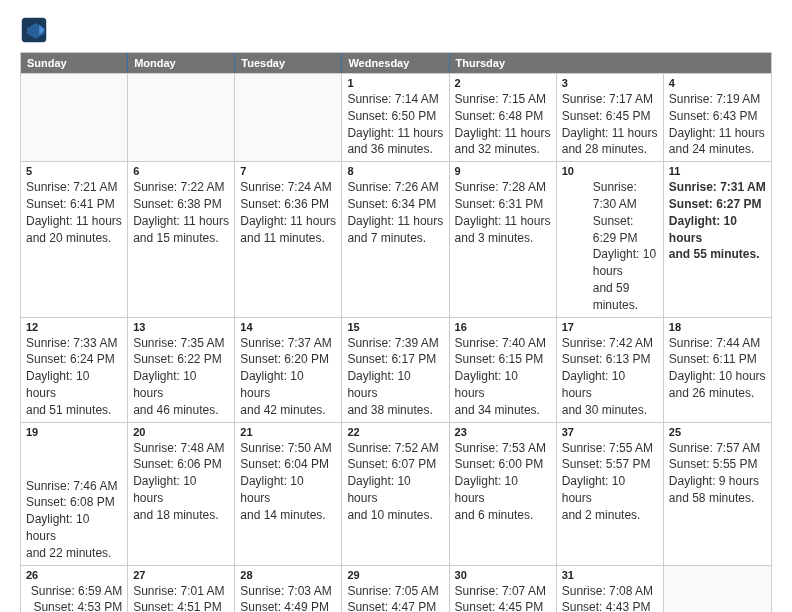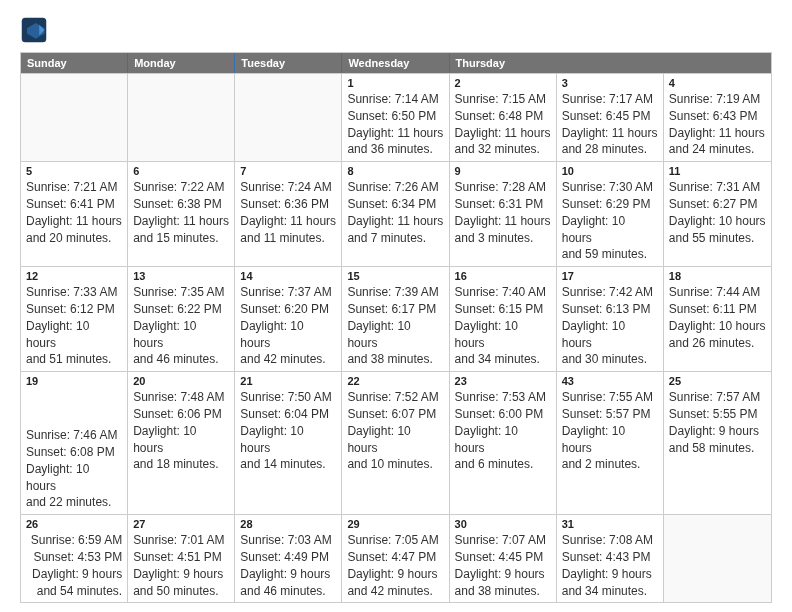--- a/index.html
+++ b/index.html
@@ -200,38 +200,38 @@
           </div>
           <div class="day-cell">
             <span class="day-number">9</span>
             <div class="day-info" style="white-space: pre-line;">Sunrise: 7:28 AM
 Sunset: 6:31 PM
 Daylight: 11 hours
 and 3 minutes.</div>
           </div>
           <div class="day-cell">
             <span class="day-number">10</span>
-            <div class="day-info" style="white-space: pre-line;">Sunrise: 7:30 AM
+            <div class="day-info" style="white-space: pre-line; margin-left: 31px;">Sunrise: 7:30 AM
 Sunset: 6:29 PM
 Daylight: 10 hours
 and 59 minutes.</div>
           </div>
           <div class="day-cell">
             <span class="day-number">11</span>
-            <div class="day-info" style="white-space: pre-line;">Sunrise: 7:31 AM
+            <div class="day-info" style="white-space: pre-line; font-weight: bold;">Sunrise: 7:31 AM
 Sunset: 6:27 PM
 Daylight: 10 hours
 and 55 minutes.</div>
           </div>
         </div>
         <div class="week-row">
           <div class="day-cell">
             <span class="day-number">12</span>
             <div class="day-info" style="white-space: pre-line;">Sunrise: 7:33 AM
-Sunset: 6:12 PM
+Sunset: 6:24 PM
 Daylight: 10 hours
 and 51 minutes.</div>
           </div>
           <div class="day-cell">
             <span class="day-number">13</span>
             <div class="day-info" style="white-space: pre-line;">Sunrise: 7:35 AM
 Sunset: 6:22 PM
 Daylight: 10 hours
 and 46 minutes.</div>
           </div>
@@ -301,21 +301,21 @@
 and 10 minutes.</div>
           </div>
           <div class="day-cell">
             <span class="day-number">23</span>
             <div class="day-info" style="white-space: pre-line;">Sunrise: 7:53 AM
 Sunset: 6:00 PM
 Daylight: 10 hours
 and 6 minutes.</div>
           </div>
           <div class="day-cell">
-            <span class="day-number">43</span>
+            <span class="day-number">37</span>
             <div class="day-info" style="white-space: pre-line;">Sunrise: 7:55 AM
 Sunset: 5:57 PM
 Daylight: 10 hours
 and 2 minutes.</div>
           </div>
           <div class="day-cell">
             <span class="day-number">25</span>
             <div class="day-info" style="white-space: pre-line;">Sunrise: 7:57 AM
 Sunset: 5:55 PM
 Daylight: 9 hours

